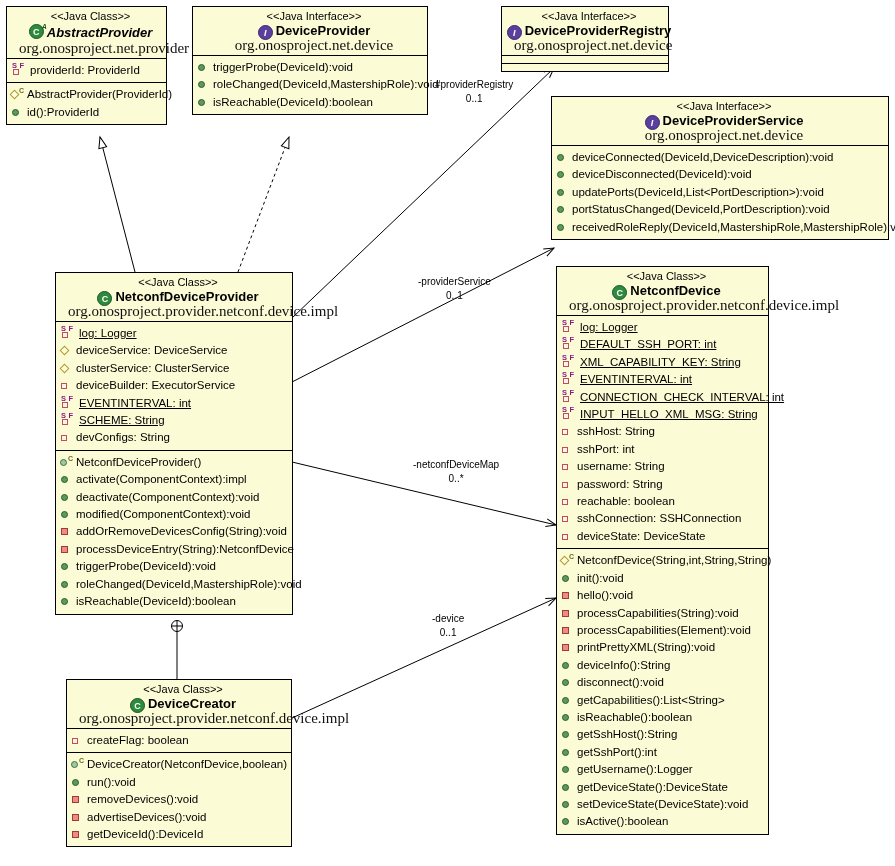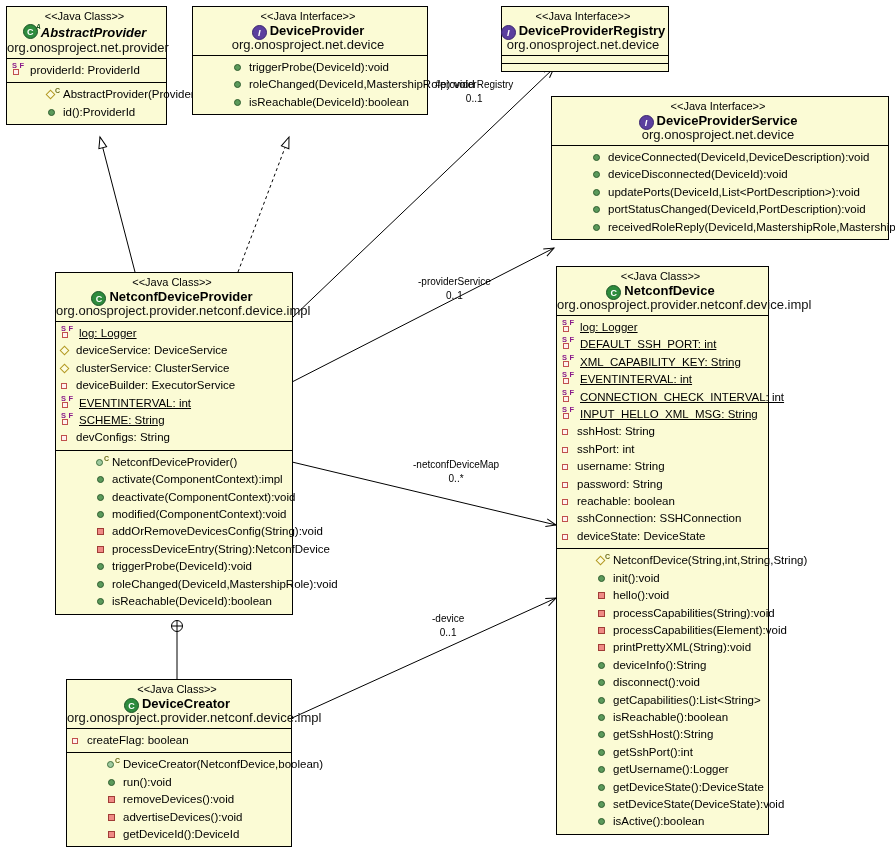--- a/index.html
+++ b/index.html
@@ -24,51 +24,52 @@
   }
   .uml-box {
     position: absolute;
     background: #fbfbd5;
     border: 1px solid #000000;
     box-sizing: border-box;
     z-index: 2;
   }
   .uml-header {
     text-align: center;
-    padding: 3px 4px 4px 0;
+    padding: 3px 4px 4px 12px;
     border-bottom: 1px solid #000000;
   }
   .stereotype {
     font-size: 11px;
     color: #000;
     line-height: 13px;
     white-space: nowrap;
   }
   .cls-name {
     font-size: 13px;
     font-weight: bold;
     line-height: 16px;
     white-space: nowrap;
     display: flex;
     align-items: center;
     justify-content: center;
     gap: 3px;
   }
   .cls-name.italic { font-style: italic; }
   .pkg {
-    font-size: 13px;
+    font-size: 15px;
     line-height: 12px;
     color: #111;
     white-space: nowrap;
+    font-family: Liberation Serif, serif;
   }
   .compartment {
     padding: 3px 2px 3px 4px;
     border-bottom: 1px solid #000000;
   }
-  .compartment.last { border-bottom: none; margin-left: 36px; }
+  .compartment.last { border-bottom: none; }
   .compartment.empty-thin { height: 7px; padding: 0; }
   .member {
     display: flex;
     align-items: flex-start;
     font-size: 11.5px;
     line-height: 17.4px;
     white-space: nowrap;
     color: #000;
   }
   .member .mlabel { margin-left: 3px; }

